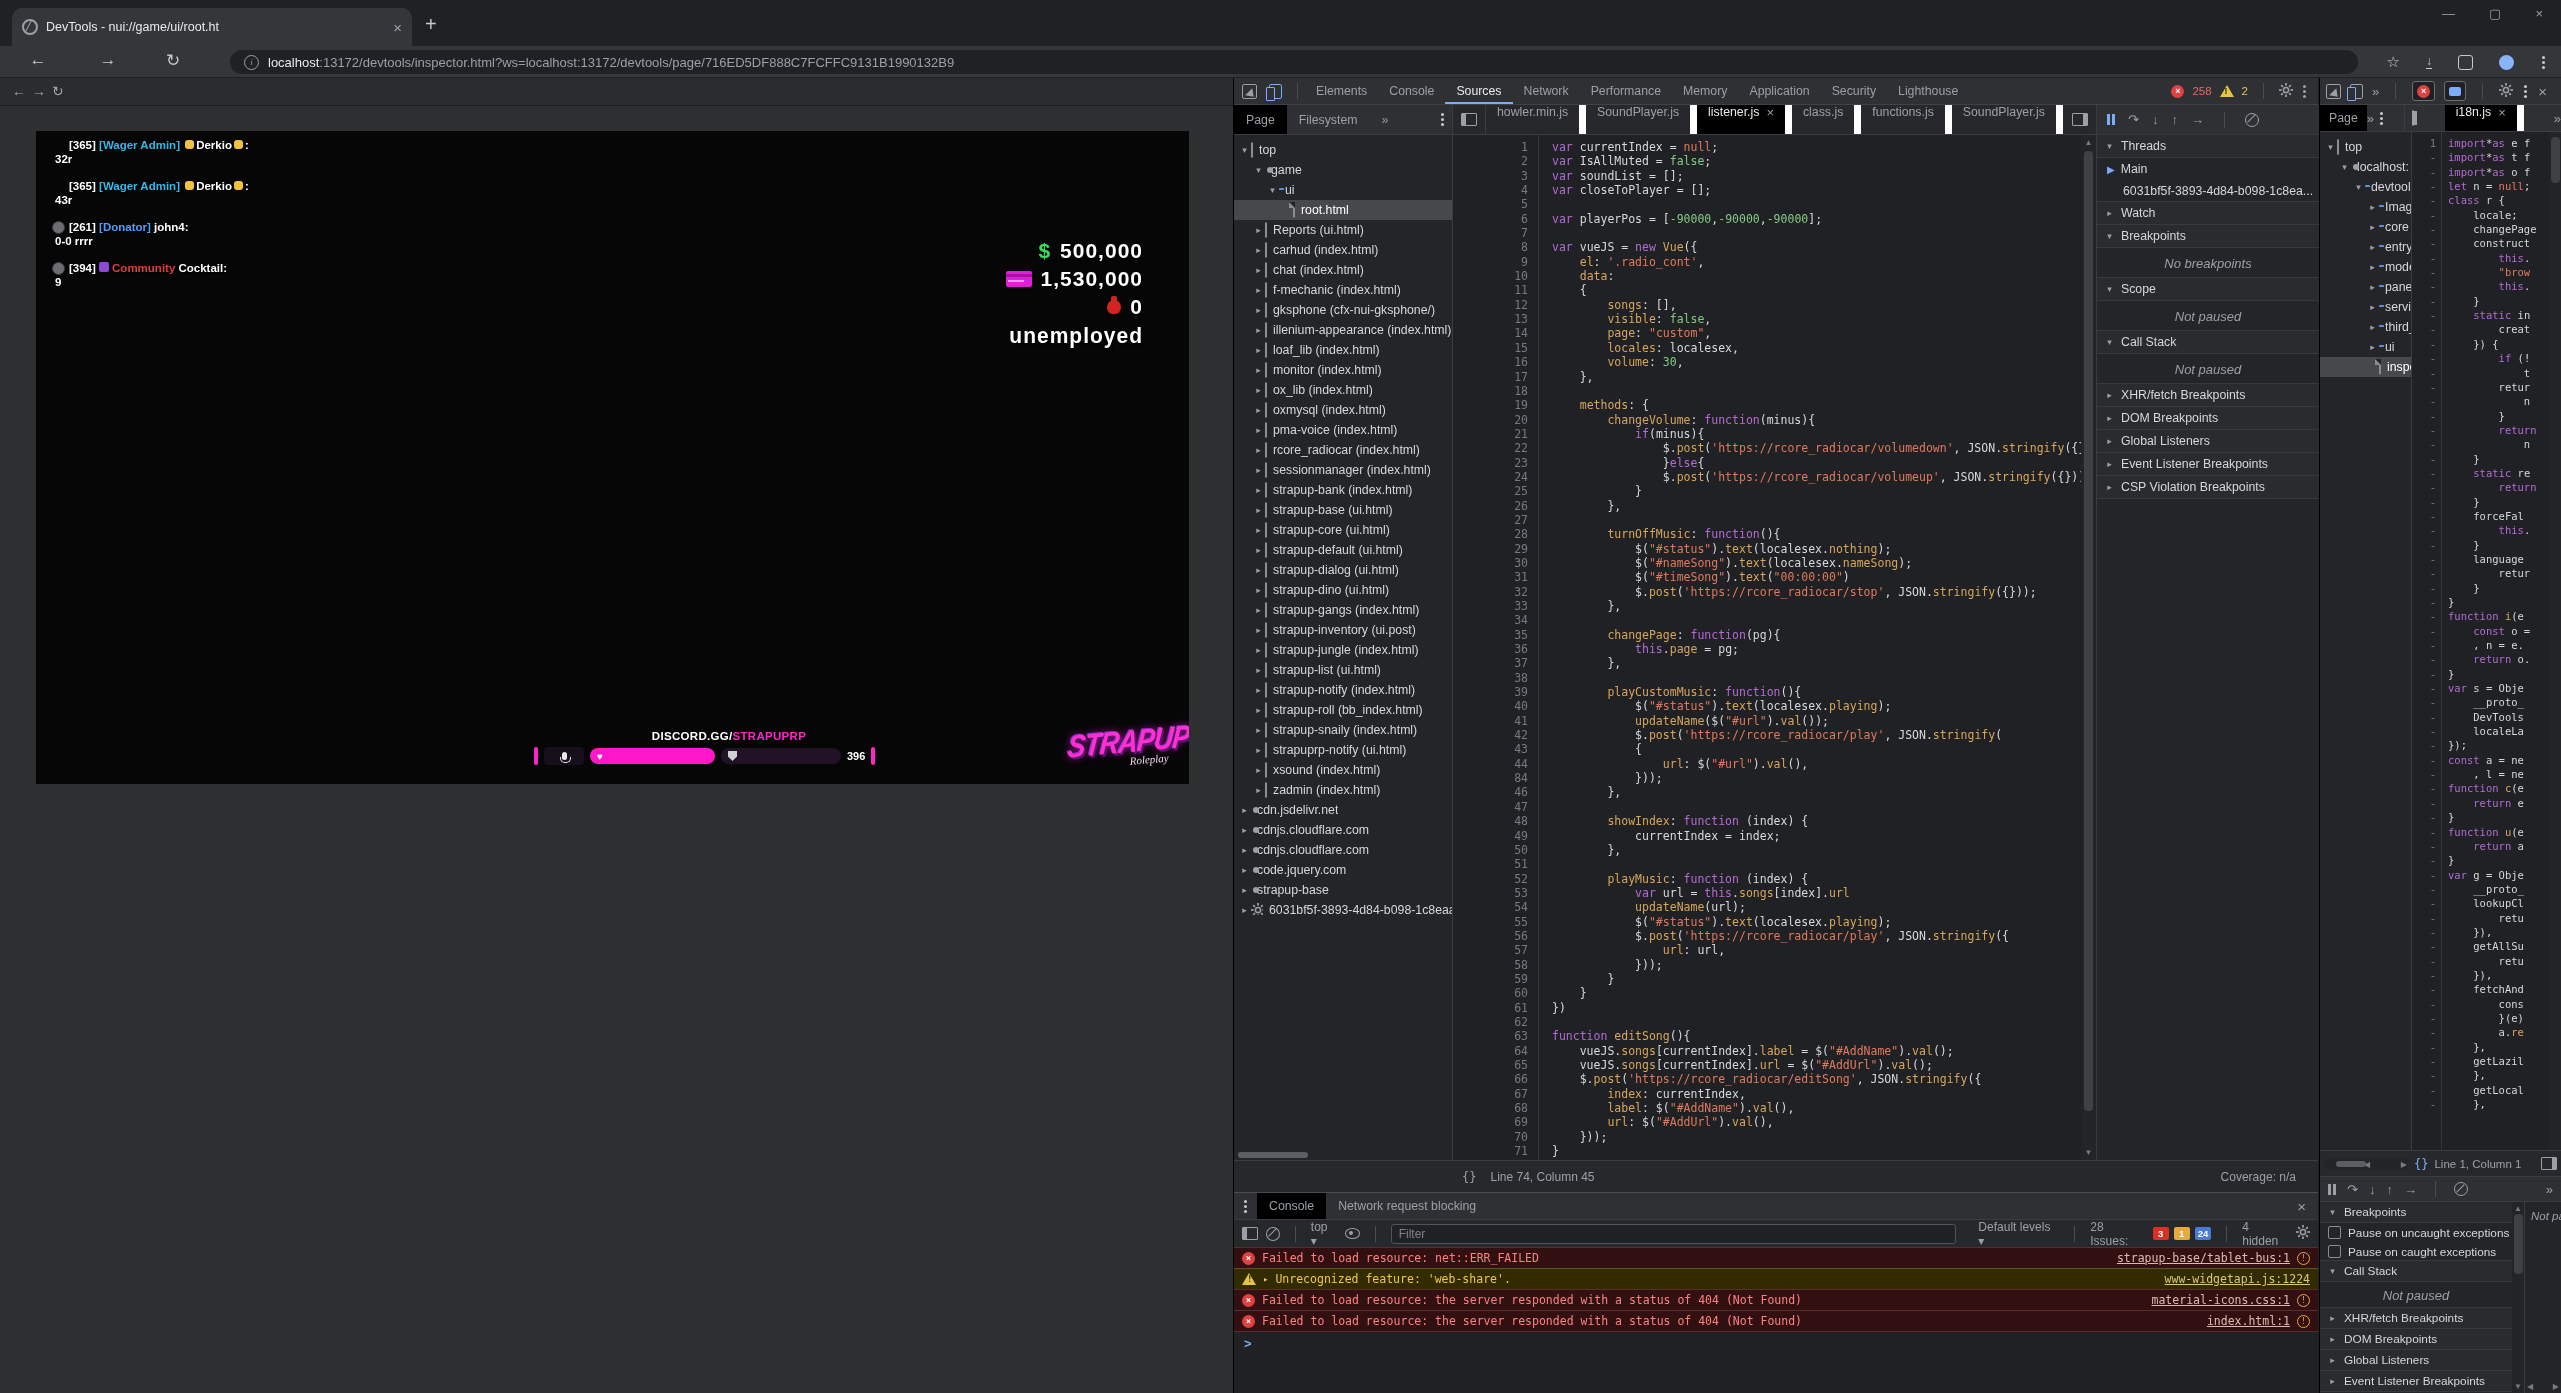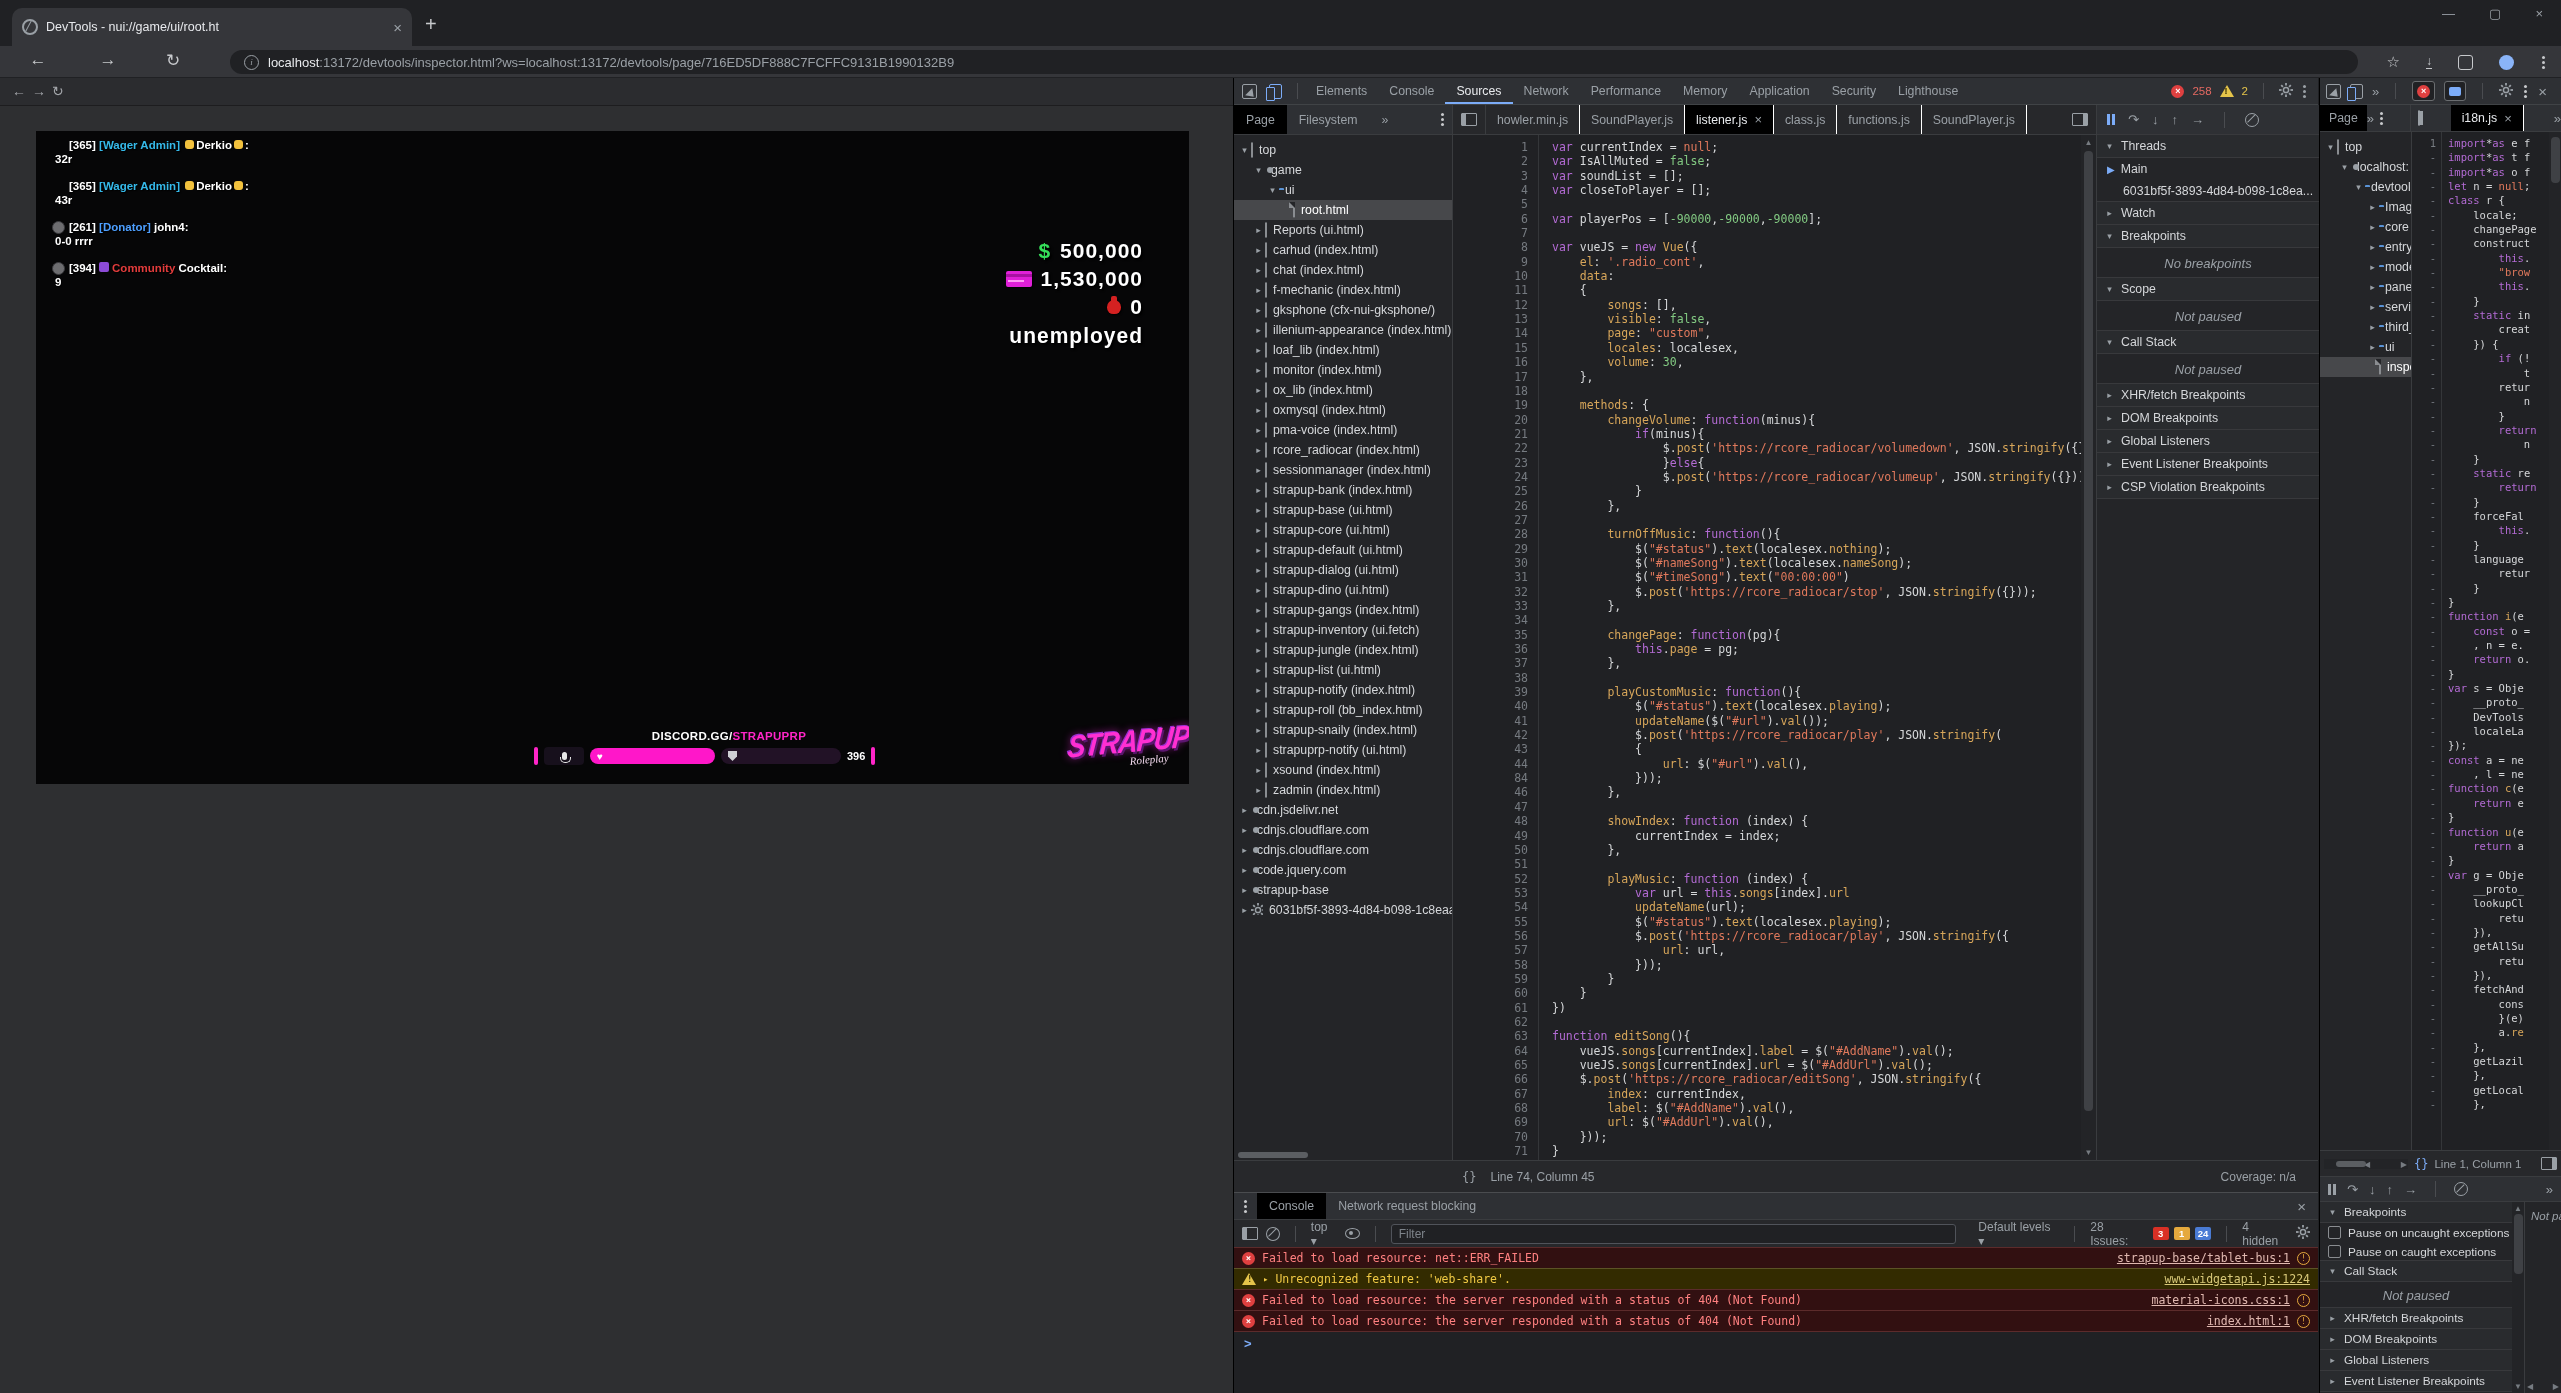--- a/index.html
+++ b/index.html
@@ -124,21 +124,21 @@
   .ic-cloud{width:13px;height:7px;background:#9aa0a6;border-radius:7px 7px 2px 2px;position:relative;margin-top:3px;}
   .ic-cloud:before{content:"";position:absolute;left:2px;top:-3px;width:6px;height:6px;background:#9aa0a6;border-radius:50%;}
   .ic-file{width:9px;height:12px;border:1.2px solid #8a8d91;border-radius:1px;position:relative;background:#242528;}
   .ic-file:before{content:"";position:absolute;right:-1px;top:-1px;border:3px solid #242528;border-left-color:#8a8d91;border-bottom-color:#8a8d91;}
   .hscroll{position:absolute;left:0;bottom:0;width:100%;height:11px;}
   .hthumb{position:absolute;left:4px;bottom:2px;width:70px;height:6px;background:#5b5e62;border-radius:3px;}
 
   
   #editor-pane{width:643px;position:relative;background:#202124;}
   #ed-tabs{height:30px;background:#27282b;border-bottom:1px solid #3a3c3f;display:flex;align-items:stretch;box-sizing:border-box;}
-  .edtab{display:flex;align-items:center;padding:0 11px;color:#9aa0a6;font-size:12.3px;border-right:1px solid #ffffff;white-space:nowrap;}
+  .edtab{display:flex;align-items:flex-start;padding:0 11px;color:#9aa0a6;font-size:12.3px;border-right:7px solid #ffffff;white-space:nowrap;}
   .edtab.active{background:#000;color:#e8eaed;}
   .edtab .x{margin-left:7px;color:#9aa0a6;font-size:13px;}
   .panel-ic{width:14px;height:11px;border:1.3px solid #9aa0a6;border-radius:1px;position:relative;}
   .panel-ic:after{content:"";position:absolute;top:0;bottom:0;width:4px;background:#9aa0a6;}
   .panel-ic.lft:after{left:0;} .panel-ic.rgt:after{right:0;}
   #ed-code{position:absolute;left:0;top:30px;right:0;bottom:0;overflow:hidden;}
   #gutter{position:absolute;left:0;top:0;width:86px;bottom:0;border-right:1px solid #343639;box-sizing:border-box;
           text-align:right;padding:5px 10px 0 0;color:#767b81;}
   .cl{font-size:11.5px;line-height:14.35px;font-family:"DejaVu Sans Mono","Liberation Mono",monospace;white-space:pre;}
   #code{position:absolute;left:87px;top:0;right:15px;bottom:0;padding:5px 0 0 12px;color:#d6d8da;}
@@ -484,21 +484,21 @@
               <span class="nowrap">strapup-dino (ui.html)</span>
             </div>
             <div class="titem" style="padding-left: 18px;">
               <span class="tarrow">▸</span>
               <span class="tic"><span class="ic-frame"></span></span>
               <span class="nowrap">strapup-gangs (index.html)</span>
             </div>
             <div class="titem" style="padding-left: 18px;">
               <span class="tarrow">▸</span>
               <span class="tic"><span class="ic-frame"></span></span>
-              <span class="nowrap">strapup-inventory (ui.fetch)</span>
+              <span class="nowrap">strapup-inventory (ui.post)</span>
             </div>
             <div class="titem" style="padding-left: 18px;">
               <span class="tarrow">▸</span>
               <span class="tic"><span class="ic-frame"></span></span>
               <span class="nowrap">strapup-jungle (index.html)</span>
             </div>
             <div class="titem" style="padding-left: 18px;">
               <span class="tarrow">▸</span>
               <span class="tic"><span class="ic-frame"></span></span>
               <span class="nowrap">strapup-list (ui.html)</span>

